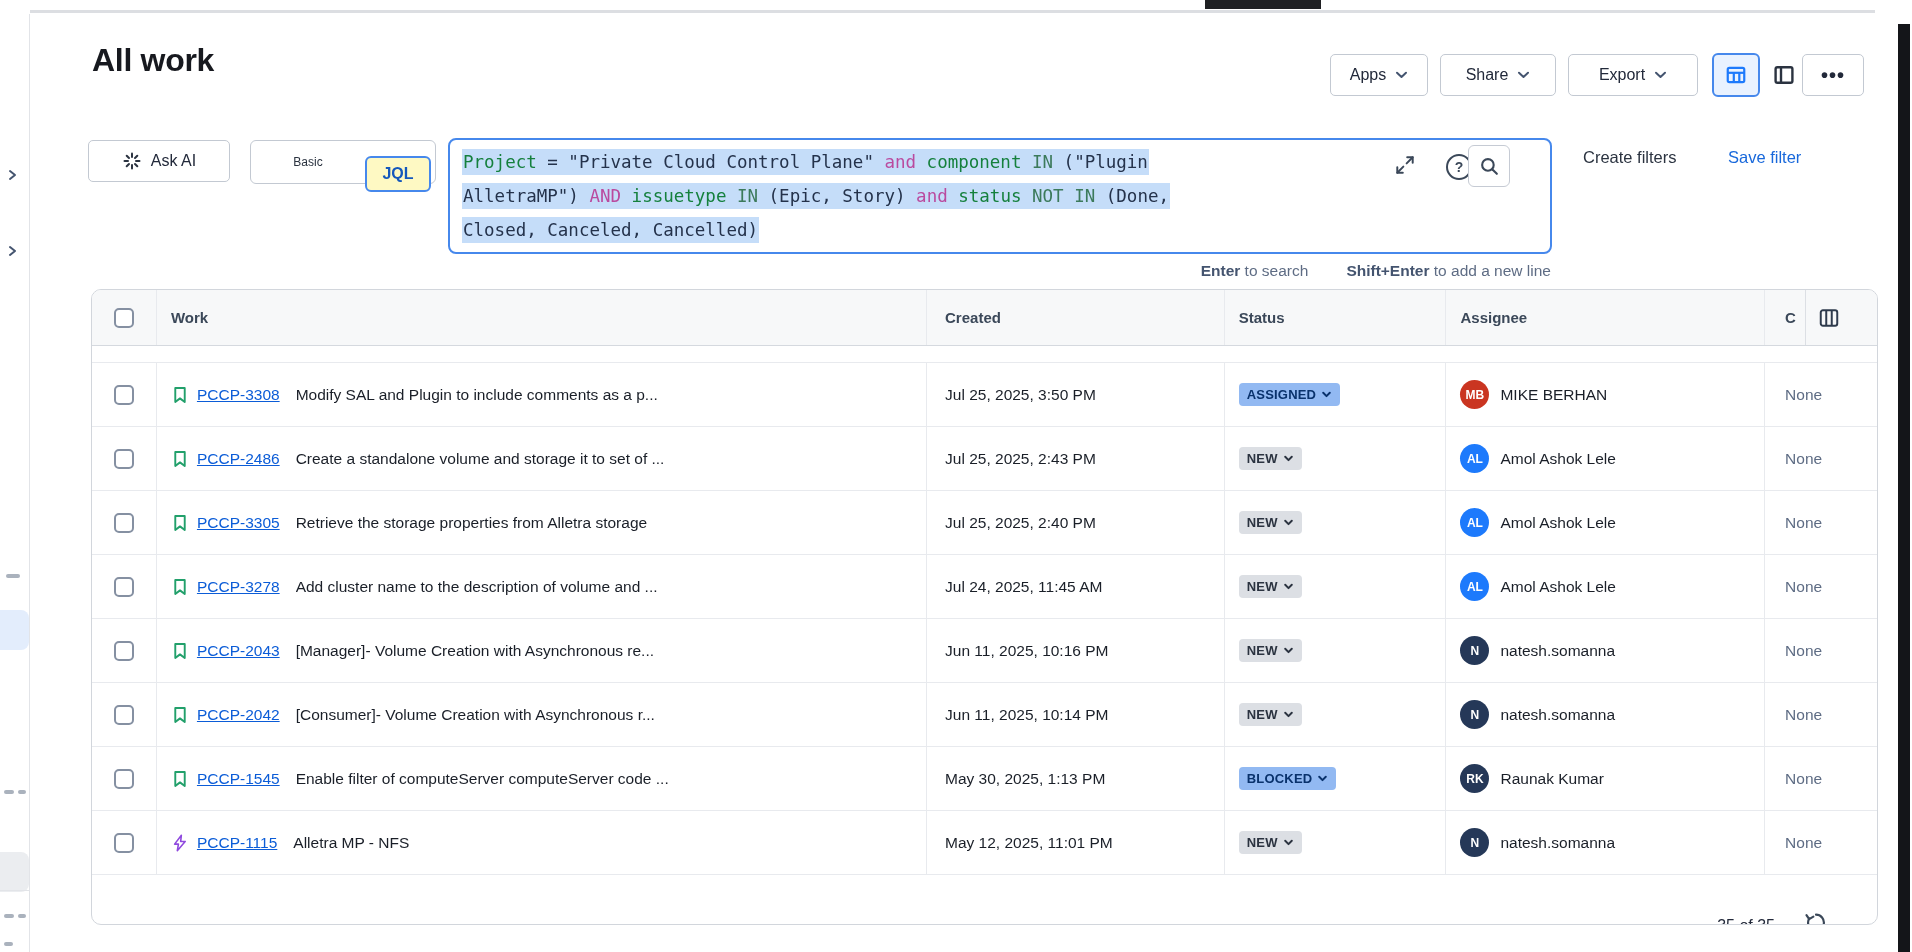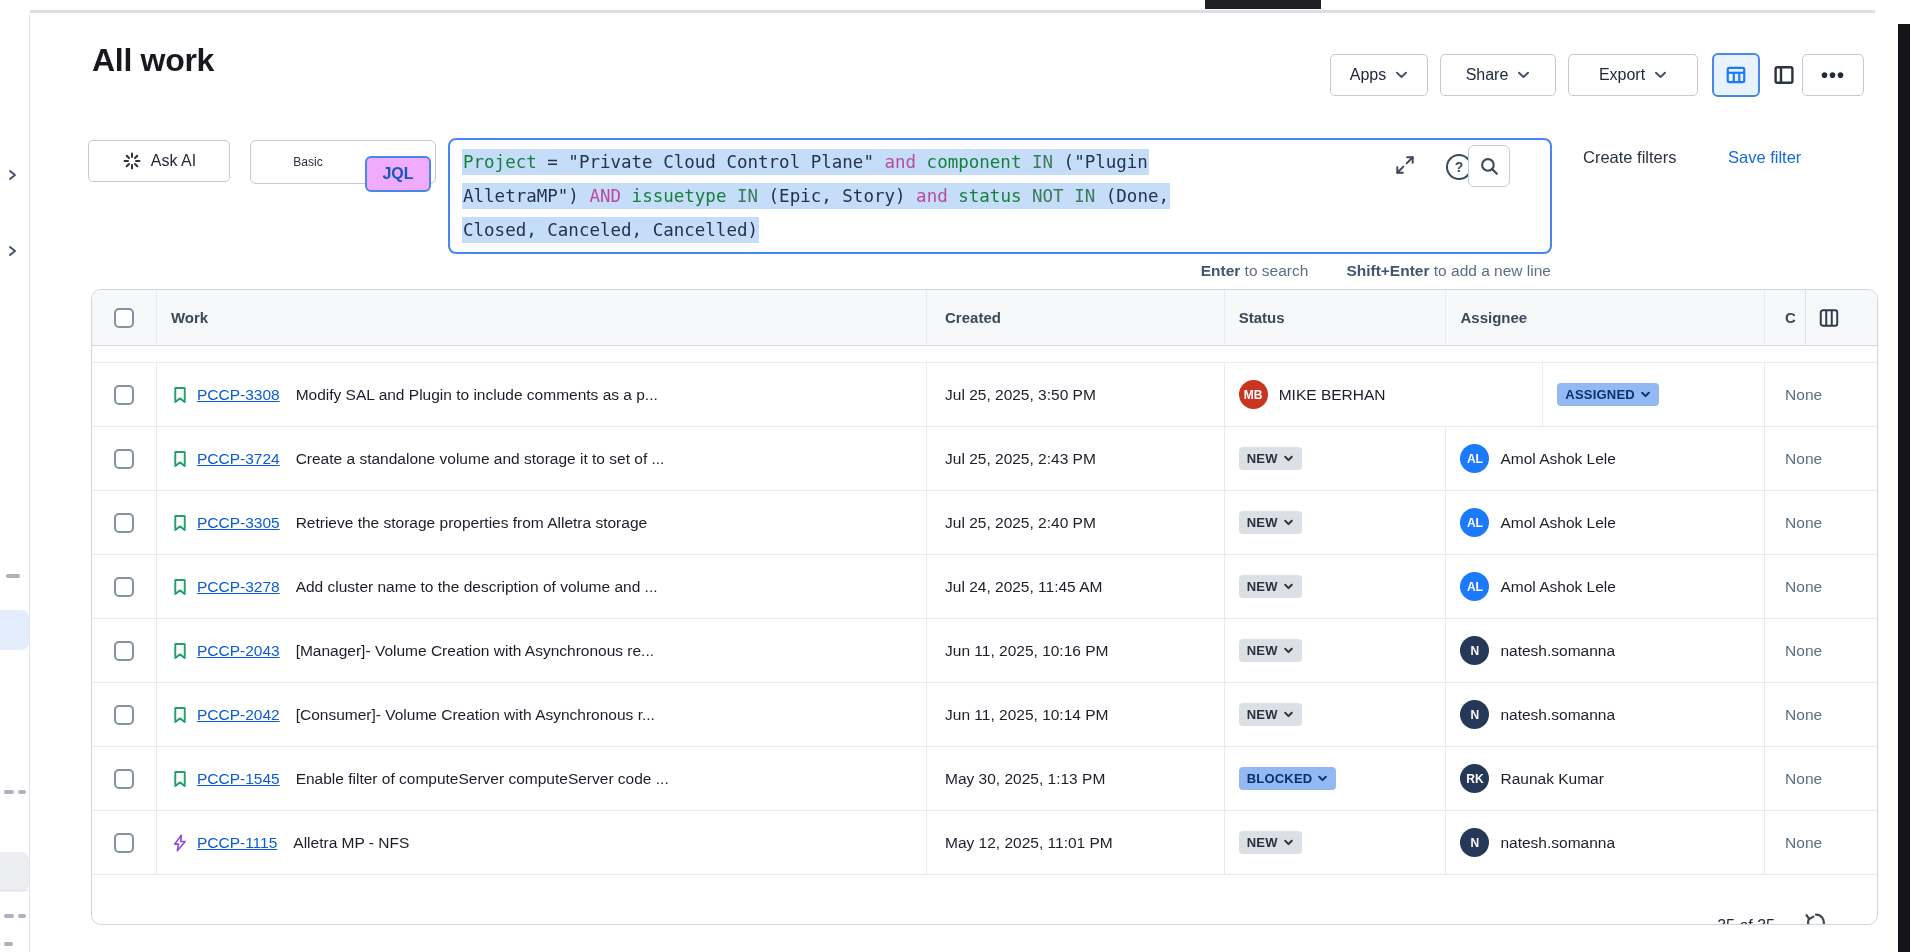--- a/index.html
+++ b/index.html
@@ -41,21 +41,21 @@
     display:flex; align-items:center; justify-content:center; cursor:pointer; }
   #btn-more { position:absolute; left:1802px; top:54px; width:62px;
     font-size:20px; font-weight:700; letter-spacing:1px; color:#22293a; }
   
   #btn-askai { position:absolute; left:88px; top:140px; width:142px; }
   .mode-toggle { position:absolute; left:250px; top:140px; width:186px; height:44px;
     border:1px solid #c3c9d2; border-radius:6px; background:#fff;
     display:flex; align-items:center; }
   .mode-basic { flex:1; text-align:center; font-size:12px; font-weight:500; color:#2b3340; cursor:pointer; }
   .mode-jql { width:66px; height:36px; margin-right:4px; border:2px solid #4688ec; border-radius:6px;
-    background:#f0abfc; color:#1558bc; font-size:16px; font-weight:600;
+    background:#fef9c3; color:#1558bc; font-size:16px; font-weight:600;
     display:flex; align-items:center; justify-content:center; cursor:pointer;margin-top:24px; }
   
   .jql-box { position:absolute; left:448px; top:138px; width:1104px; height:116px;
     border:2px solid #4688ec; border-radius:8px; background:#fff; }
   .jql-code { padding:5px 12px; font-family:"DejaVu Sans Mono", monospace; font-size:17.5px; }
   .code-line { height:34px; line-height:34px; white-space:pre; }
   .sel { background:#c5ddf9; padding:3px 1px; }
   .t-field { color:#15803d; }
   .t-kw    { color:#ba4a9f; }
   .t-fn    { color:#3c7a5b; }
@@ -259,45 +259,45 @@
     <div class="cell c-work">
       <svg width="18" height="18" viewBox="0 0 16 16">
             <path d="M3.8 1.8 h8.4 v12.4 l-4.2 -3.2 -4.2 3.2 z" fill="none" stroke="#22A06B" stroke-width="1.7" stroke-linejoin="round"></path>
           </svg>
       <a class="key">PCCP-3308</a>
       <span class="summary">Modify SAL and Plugin to include comments as a p...</span>
     </div>
     <div class="cell c-created">
           <span class="created-txt">Jul 25, 2025, 3:50 PM</span>
         </div>
+    <div class="cell c-status">
+      <span class="badge" style="background:#92B9F2;color:#09326C;">
+        <span>ASSIGNED</span>
+        <svg width="11" height="8" viewBox="0 0 10 7">
+              <path d="M2 1.5 L5 4.5 L8 1.5" fill="none" stroke="currentColor" stroke-width="1.8" stroke-linecap="round" stroke-linejoin="round"></path>
+            </svg>
+      </span>
+    </div>
     <div class="cell c-assignee">
       <span class="avatar" style="background:#CA3521;">MB</span>
       <span class="assignee-name">MIKE BERHAN</span>
     </div>
-    <div class="cell c-status">
-      <span class="badge" style="background:#92B9F2;color:#09326C;">
-        <span>ASSIGNED</span>
-        <svg width="11" height="8" viewBox="0 0 10 7">
-              <path d="M2 1.5 L5 4.5 L8 1.5" fill="none" stroke="currentColor" stroke-width="1.8" stroke-linecap="round" stroke-linejoin="round"></path>
-            </svg>
-      </span>
-    </div>
-    <div class="cell c-extra">
-          <span class="none-txt">None</span>
-        </div>
-  </div>
-      <div class="trow">
-    <div class="cell c-check">
-          <div class="checkbox"></div>
-        </div>
-    <div class="cell c-work">
-      <svg width="18" height="18" viewBox="0 0 16 16">
-            <path d="M3.8 1.8 h8.4 v12.4 l-4.2 -3.2 -4.2 3.2 z" fill="none" stroke="#22A06B" stroke-width="1.7" stroke-linejoin="round"></path>
-          </svg>
-      <a class="key">PCCP-3724</a>
+    <div class="cell c-extra">
+          <span class="none-txt">None</span>
+        </div>
+  </div>
+      <div class="trow">
+    <div class="cell c-check">
+          <div class="checkbox"></div>
+        </div>
+    <div class="cell c-work">
+      <svg width="18" height="18" viewBox="0 0 16 16">
+            <path d="M3.8 1.8 h8.4 v12.4 l-4.2 -3.2 -4.2 3.2 z" fill="none" stroke="#22A06B" stroke-width="1.7" stroke-linejoin="round"></path>
+          </svg>
+      <a class="key">PCCP-2486</a>
       <span class="summary">Create a standalone volume and storage it to set of ...</span>
     </div>
     <div class="cell c-created">
           <span class="created-txt">Jul 25, 2025, 2:43 PM</span>
         </div>
     <div class="cell c-status">
       <span class="badge" style="background:#DCDFE4;color:#2B3340;">
         <span>NEW</span>
         <svg width="11" height="8" viewBox="0 0 10 7">
               <path d="M2 1.5 L5 4.5 L8 1.5" fill="none" stroke="currentColor" stroke-width="1.8" stroke-linecap="round" stroke-linejoin="round"></path>

